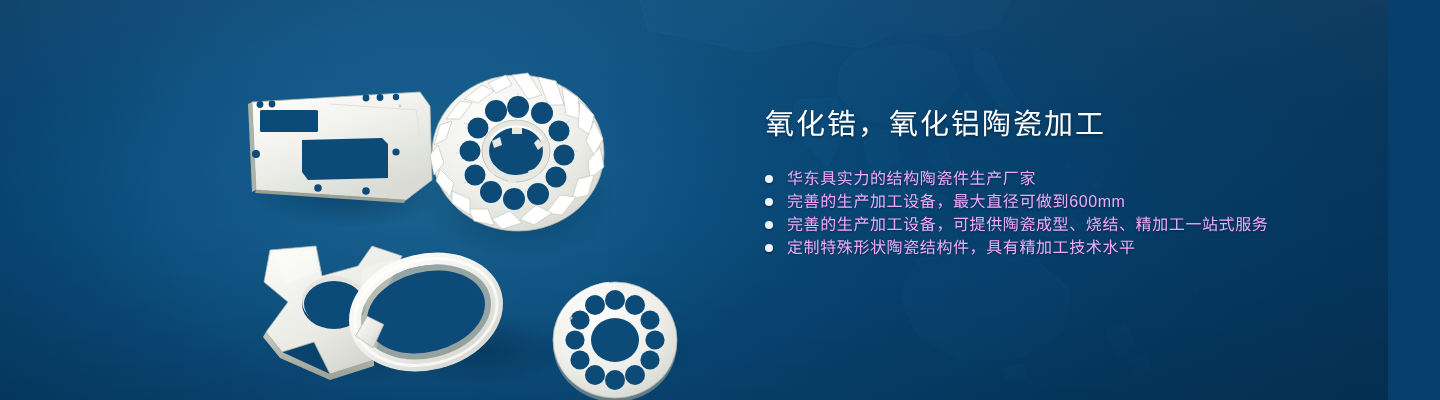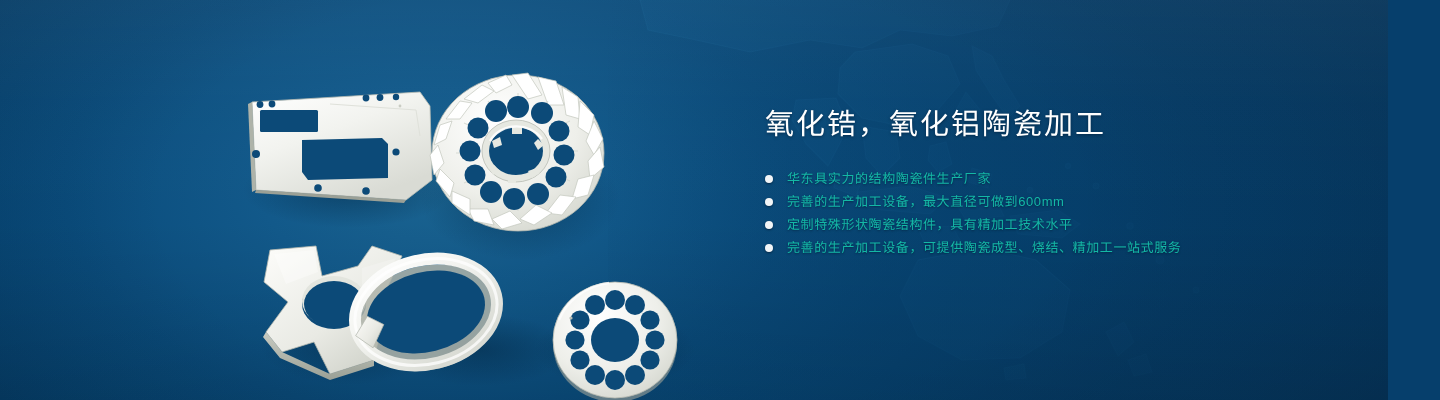--- a/index.html
+++ b/index.html
@@ -55,21 +55,21 @@
   .bullet{
     display:flex;align-items:center;
     height:23px;margin-bottom:0px;
   }
   .dot{
     width:8px;height:8px;border-radius:50%;
     background:#f2f5f7;flex:0 0 8px;margin-right:14px;
     box-shadow:0 1px 2px rgba(0,15,32,0.5);
   }
   .bullet-text{
-    color:#14b8a6;font-size:13px;line-height:23px;letter-spacing:0.6px;
+    color:#f0abfc;font-size:16px;line-height:23px;letter-spacing:0.6px;
     white-space:nowrap;
     text-shadow:0 1px 2px rgba(0,18,36,0.5);
   }
 </style>
 </head>
 <body>
 
 <div class="banner">
 
   <div class="bg-base"></div>
@@ -309,22 +309,22 @@
       <li class="bullet">
         <span class="dot"></span>
         <span class="bullet-text">华东具实力的结构陶瓷件生产厂家</span>
       </li>
       <li class="bullet">
         <span class="dot"></span>
         <span class="bullet-text">完善的生产加工设备，最大直径可做到600mm</span>
       </li>
       <li class="bullet">
         <span class="dot"></span>
-        <span class="bullet-text">定制特殊形状陶瓷结构件，具有精加工技术水平</span>
+        <span class="bullet-text">完善的生产加工设备，可提供陶瓷成型、烧结、精加工一站式服务</span>
       </li>
       <li class="bullet">
         <span class="dot"></span>
-        <span class="bullet-text">完善的生产加工设备，可提供陶瓷成型、烧结、精加工一站式服务</span>
+        <span class="bullet-text">定制特殊形状陶瓷结构件，具有精加工技术水平</span>
       </li>
     </ul>
   </div>
 
 </div>
 
 </body></html>

